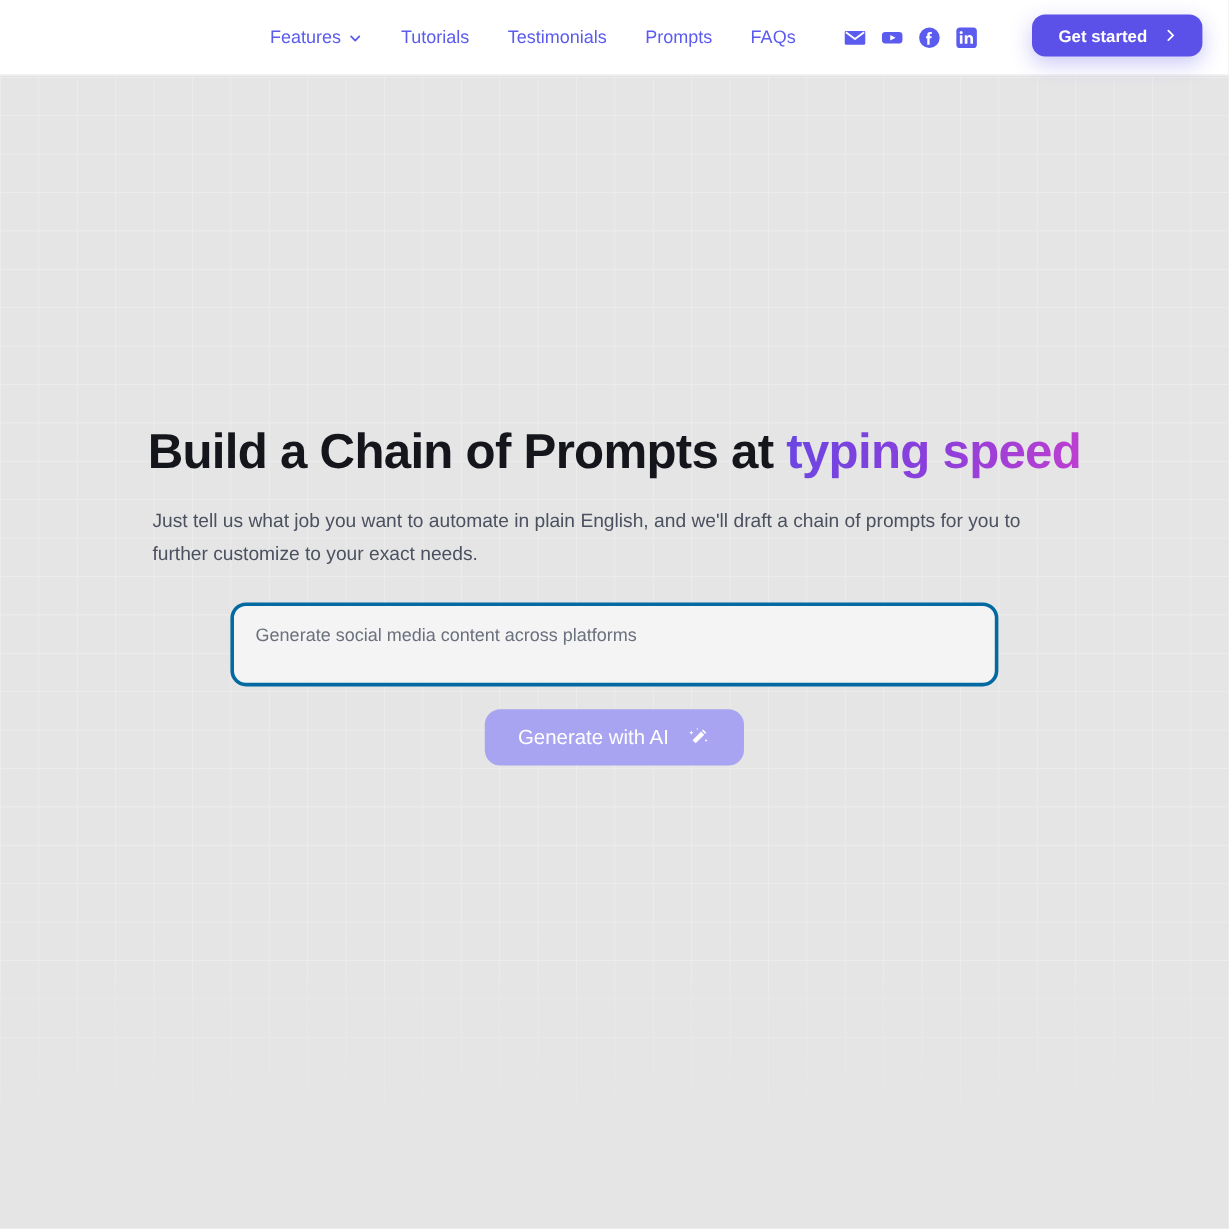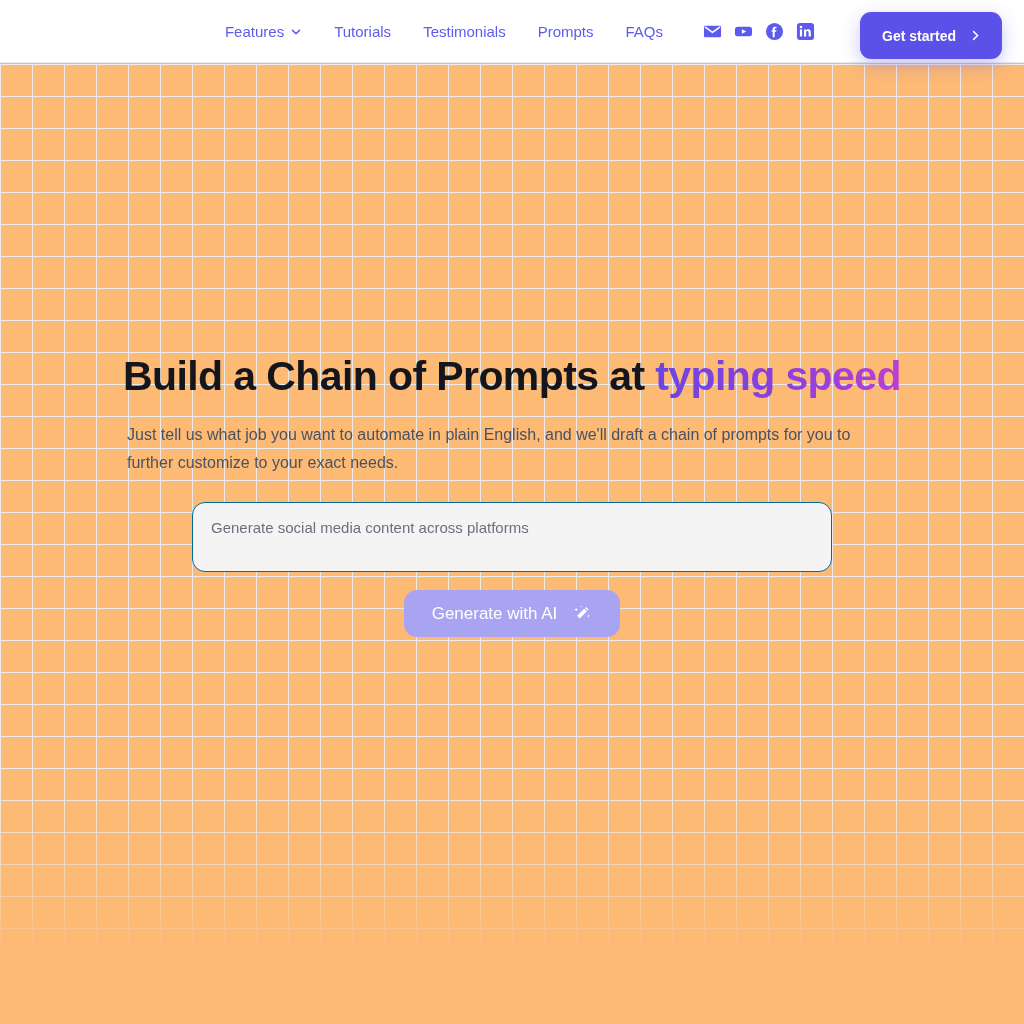--- a/index.html
+++ b/index.html
@@ -14,21 +14,21 @@
     font-family: "Liberation Sans", sans-serif;
     background: #ffffff;
     color: #1c1d22;
     -webkit-font-smoothing: antialiased;
   }
 
   .page {
     position: relative;
     width: 1024px;
     height: 1024px;
-    background: #fdba74;
+    background: #e5e5e5;
     overflow: hidden;
   }
 
   
   .header {
     position: relative;
     z-index: 40;
     height: 63px;
     width: 100%;
     background: #ffffff;
@@ -79,21 +79,21 @@
     display: inline-flex;
     align-items: center;
     justify-content: center;
     cursor: pointer;
   }
 
   .cta {
     position: absolute;
     right: 22px;
     top: 12px;
-    height: 47px;
+    height: 35px;
     padding: 0 20px 0 22px;
     display: inline-flex;
     align-items: center;
     gap: 13px;
     background: #5b51e8;
     color: #ffffff;
     font-size: 14px;
     font-weight: 600;
     border: none;
     border-radius: 11px;
@@ -169,21 +169,21 @@
 
   .prompt-wrap {
     margin-top: 25px;
     width: 640px;
   }
 
   .prompt-box {
     width: 640px;
     height: 70px;
     border-radius: 13px;
-    border: 1px solid #0369a1;
+    border: 3px solid #0369a1;
     background: #f4f4f5;
     padding: 14px 18px;
     font-family: "Liberation Sans", sans-serif;
     font-size: 15px;
     line-height: 22px;
     color: #5d626f;
     resize: none;
     outline: none;
     overflow: hidden;
   }

